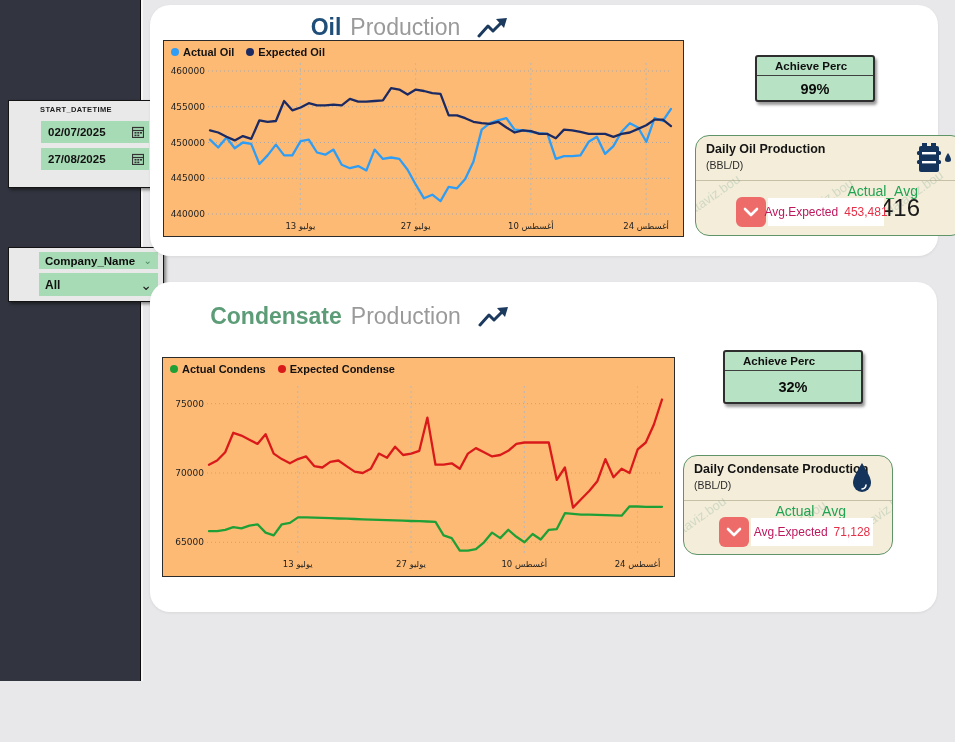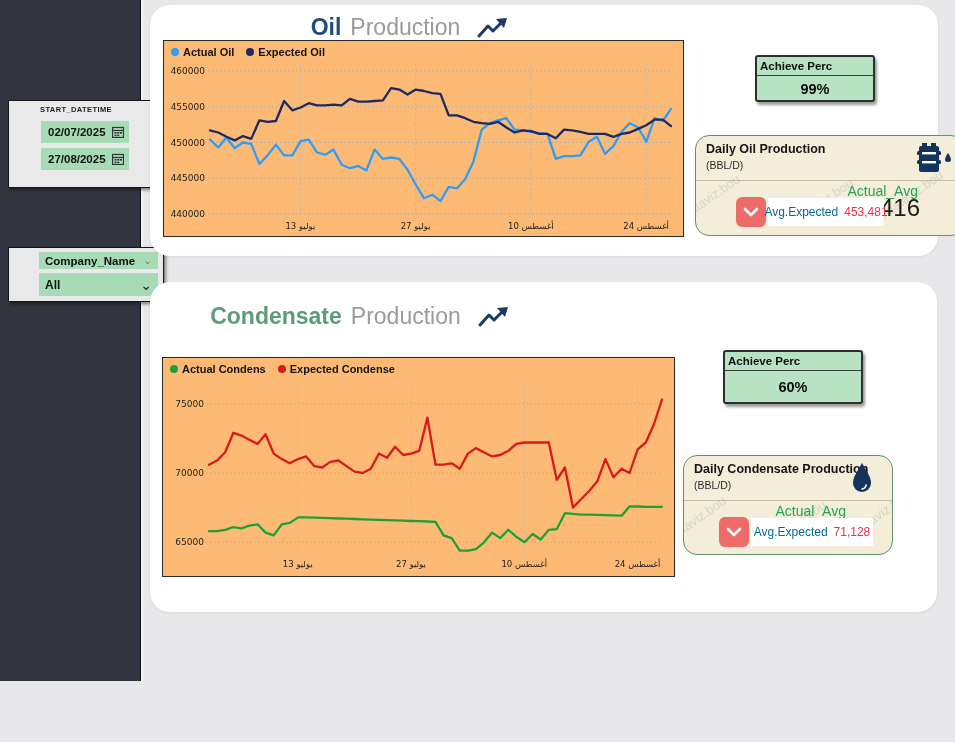--- a/index.html
+++ b/index.html
@@ -6,21 +6,21 @@
   body{font-family:"Liberation Sans",sans-serif;background:#dcdcde;}
   .root{position:relative;width:955px;height:742px;background:#e8e8ea;overflow:hidden;}
 
   
   .sidebar{position:absolute;left:0;top:0;width:140px;height:681px;background:#32353f;border-right:1px solid #0c0c0c;box-shadow:2px 0 0 #f6f6f6;}
   .panel{position:absolute;left:8px;width:129px;background:#e9e9e9;border:1px solid #141414;box-shadow:2px 2px 3px rgba(0,0,0,.45);padding-left:25px;}
   .panel-date{top:100px;height:86px;}
   .panel-head{display:flex;justify-content:space-between;align-items:center;padding:4px 6px 2px 6px;}
   .panel-title{font-size:7.5px;font-weight:bold;letter-spacing:.4px;color:#1c1c1c;}
   .chev{font-size:10px;color:#555;line-height:6px;}
-  .date-chip{position:relative;margin:5px 0 0 7px;width:88px;height:22px;background:#a7dbb5;display:flex;align-items:center;justify-content:space-between;padding:0 5px 0 7px;box-sizing:border-box;cursor:pointer;}
+  .date-chip{position:relative;margin:5px 0 0 7px;width:108px;height:22px;background:#a7dbb5;display:flex;align-items:center;justify-content:space-between;padding:0 5px 0 7px;box-sizing:border-box;cursor:pointer;}
   .date-chip .d{font-size:11.5px;font-weight:bold;color:#111;}
   .panel-company{top:247px;height:53px;}
   .chip{margin:4px 5px 0 5px;background:#a7dbb5;display:flex;align-items:center;justify-content:space-between;padding:0 6px;box-sizing:border-box;cursor:pointer;}
   .chip-head{height:17px;}
   .chip-head .c{font-size:11.5px;font-weight:bold;color:#0d0d0d;}
   .chip-head .chev{color:#4e8b60;}
   .chip-select{height:23px;}
   .chip-select .c{font-size:12px;font-weight:bold;color:#111;}
   .chip-select .chev{font-size:14px;color:#222;}
 
@@ -47,21 +47,21 @@
   .chart-svg{position:absolute;left:0;top:0;}
   .ytick{font-size:9px;fill:#222;font-family:"DejaVu Sans",sans-serif;}
   .xtick{font-size:8.5px;fill:#222;font-family:"DejaVu Sans",sans-serif;}
   .grid-h{stroke:#a8a8a8;stroke-width:1;stroke-dasharray:1,3;}
   .grid-v{stroke:#b8b8b8;stroke-width:1;stroke-dasharray:2,3;}
 
   
   .achieve{position:absolute;background:#b7e2c3;border:2px solid #2e2e2e;border-radius:3px;box-shadow:2px 3px 3px rgba(0,0,0,.4);box-sizing:border-box;}
   .achieve-oil{left:605px;top:50px;width:120px;height:47px;}
   .achieve-cond{left:573px;top:68px;width:140px;height:54px;}
-  .achieve-head{font-size:11.5px;font-weight:bold;color:#101010;padding:3px 3px;border-bottom:1px solid #3f3f3f;}
+  .achieve-head{font-size:11.5px;font-weight:bold;color:#101010;padding:3px 18px;border-bottom:1px solid #3f3f3f;}
   .achieve-val{text-align:center;font-size:14.5px;font-weight:bold;color:#0c0c0c;padding-top:5px;}
   .achieve-cond .achieve-val{padding-top:8px;}
 
   
   .daily{position:absolute;background:#f3edda;border:1px solid #5e9468;border-radius:14px;box-sizing:border-box;overflow:hidden;}
   .daily-oil{left:545px;top:130px;width:270px;height:101px;}
   .daily-cond{left:533px;top:173px;width:210px;height:100px;}
   .daily-head{position:relative;height:44px;border-bottom:1px solid #c6c0a6;}
   .daily-title{position:absolute;left:10px;top:6px;font-size:12.5px;font-weight:bold;color:#141414;}
   .daily-unit{position:absolute;left:10px;top:23px;font-size:10.5px;color:#2a2a2a;}
@@ -74,21 +74,21 @@
   .daily-cond .actual-label{right:46px;}
   .actual-value{position:absolute;color:#1a1a1a;}
   .daily-oil .actual-value{right:44px;top:13px;font-size:24px;}
   .daily-cond .actual-value{right:42px;top:14px;font-size:22px;}
   .exp-ind{position:absolute;width:30px;height:30px;background:#ed6b68;border-radius:6px;display:flex;align-items:center;justify-content:center;}
   .daily-oil .exp-ind{left:40px;top:16px;}
   .daily-cond .exp-ind{left:35px;top:16px;}
   .exp-strip{position:absolute;height:28px;background:#fff;display:flex;align-items:center;justify-content:center;gap:6px;}
   .daily-oil .exp-strip{left:72px;top:17px;width:116px;}
   .daily-cond .exp-strip{left:67px;top:17px;width:122px;}
-  .exp-label{font-size:12px;color:#0369a1;text-align:center;}
+  .exp-label{font-size:12px;color:#be185d;text-align:center;}
   .exp-value{font-size:12px;color:#e63048;}
   .wm{position:absolute;font-size:13px;color:rgba(120,165,135,.28);transform:rotate(-35deg);white-space:nowrap;pointer-events:none;}
 
   
   .footer{position:absolute;left:0;top:697px;width:955px;height:35px;background:#fff;}
   .designed-by{position:absolute;left:760px;top:5px;font-size:10px;color:#161616;}
   .brand-row{position:absolute;left:822px;top:11px;font-size:13.5px;font-weight:bold;}
   .brand{color:#2f9360;}
   .brand-sep{color:#8a8a8a;font-weight:normal;}
   .group{color:#9c1f2e;}
@@ -262,21 +262,21 @@
           <text x="361.28799999999995" y="209" class="xtick" text-anchor="middle">10 أغسطس</text>
           <line x1="474.53799999999995" x2="474.53799999999995" y1="28" y2="198" class="grid-v"></line>
           <text x="474.53799999999995" y="209" class="xtick" text-anchor="middle">24 أغسطس</text>
           <polyline points="46.0,173.2 54.1,173.2 62.2,171.8 70.3,169.1 78.4,170.4 86.4,167.7 94.5,166.3 102.6,174.6 110.7,177.4 118.8,166.3 126.9,164.9 135.0,159.4 143.1,159.4 151.2,159.6 159.3,159.9 167.3,160.2 175.4,160.5 183.5,160.7 191.6,161.0 199.7,161.3 207.8,161.6 215.9,161.8 224.0,162.1 232.1,162.4 240.1,162.7 248.2,163.0 256.3,163.2 264.4,163.5 272.5,163.8 280.6,177.4 288.7,180.1 296.8,192.6 304.9,192.6 312.9,191.2 321.0,184.3 329.1,174.6 337.2,180.1 345.3,171.8 353.4,178.8 361.5,184.3 369.6,176.0 377.7,181.5 385.8,171.8 393.8,171.1 401.9,155.2 410.0,155.9 418.1,156.6 426.2,156.6 434.3,156.9 442.4,157.1 450.5,157.4 458.6,157.7 466.6,148.3 474.7,148.5 482.8,148.8 490.9,148.8 499.0,148.8" fill="none" stroke="#1fa037" stroke-width="2.3" stroke-linejoin="round" stroke-linecap="round"></polyline>
           <polyline points="46.0,106.7 54.1,102.5 62.2,94.2 70.3,74.8 78.4,77.6 86.4,81.7 94.5,85.9 102.6,76.2 110.7,95.6 118.8,101.1 126.9,105.3 135.0,101.1 143.1,98.4 151.2,108.1 159.3,109.5 167.3,103.9 175.4,102.5 183.5,108.1 191.6,113.6 199.7,115.0 207.8,110.8 215.9,95.6 224.0,99.8 232.1,88.7 240.1,97.0 248.2,95.6 256.3,92.8 264.4,59.6 272.5,106.7 280.6,106.7 288.7,105.3 296.8,110.8 304.9,95.6 312.9,90.1 321.0,94.2 329.1,98.4 337.2,97.0 345.3,92.8 353.4,85.9 361.5,84.5 369.6,84.5 377.7,84.5 385.8,84.5 393.8,121.9 401.9,109.5 410.0,149.6 418.1,141.3 426.2,133.0 434.3,123.3 442.4,101.1 450.5,119.2 458.6,110.8 466.6,115.0 474.7,91.4 482.8,84.5 490.9,66.5 499.0,41.5" fill="none" stroke="#da1a1a" stroke-width="2.3" stroke-linejoin="round" stroke-linecap="round"></polyline>
         </svg>
     </div>
 
     <div class="achieve achieve-cond">
       <div class="achieve-head">Achieve Perc</div>
-      <div class="achieve-val">60%</div>
+      <div class="achieve-val">32%</div>
     </div>
 
     <div class="daily daily-cond">
       <div class="daily-head">
         <div class="daily-title">Daily Condensate Production</div>
         <div class="daily-unit">(BBL/D)</div>
         <svg class="daily-icon" width="24" height="32" viewBox="0 0 24 32">
           <path d="M12 2 C6 12 3 17 3 22 a9 9 0 0 0 18 0 C21 17 18 12 12 2 Z" fill="#14345c"></path>
           <path d="M16 24 a4.5 4.5 0 0 1 -4 4" fill="none" stroke="#fff" stroke-width="1.6" stroke-linecap="round"></path>
         </svg>

